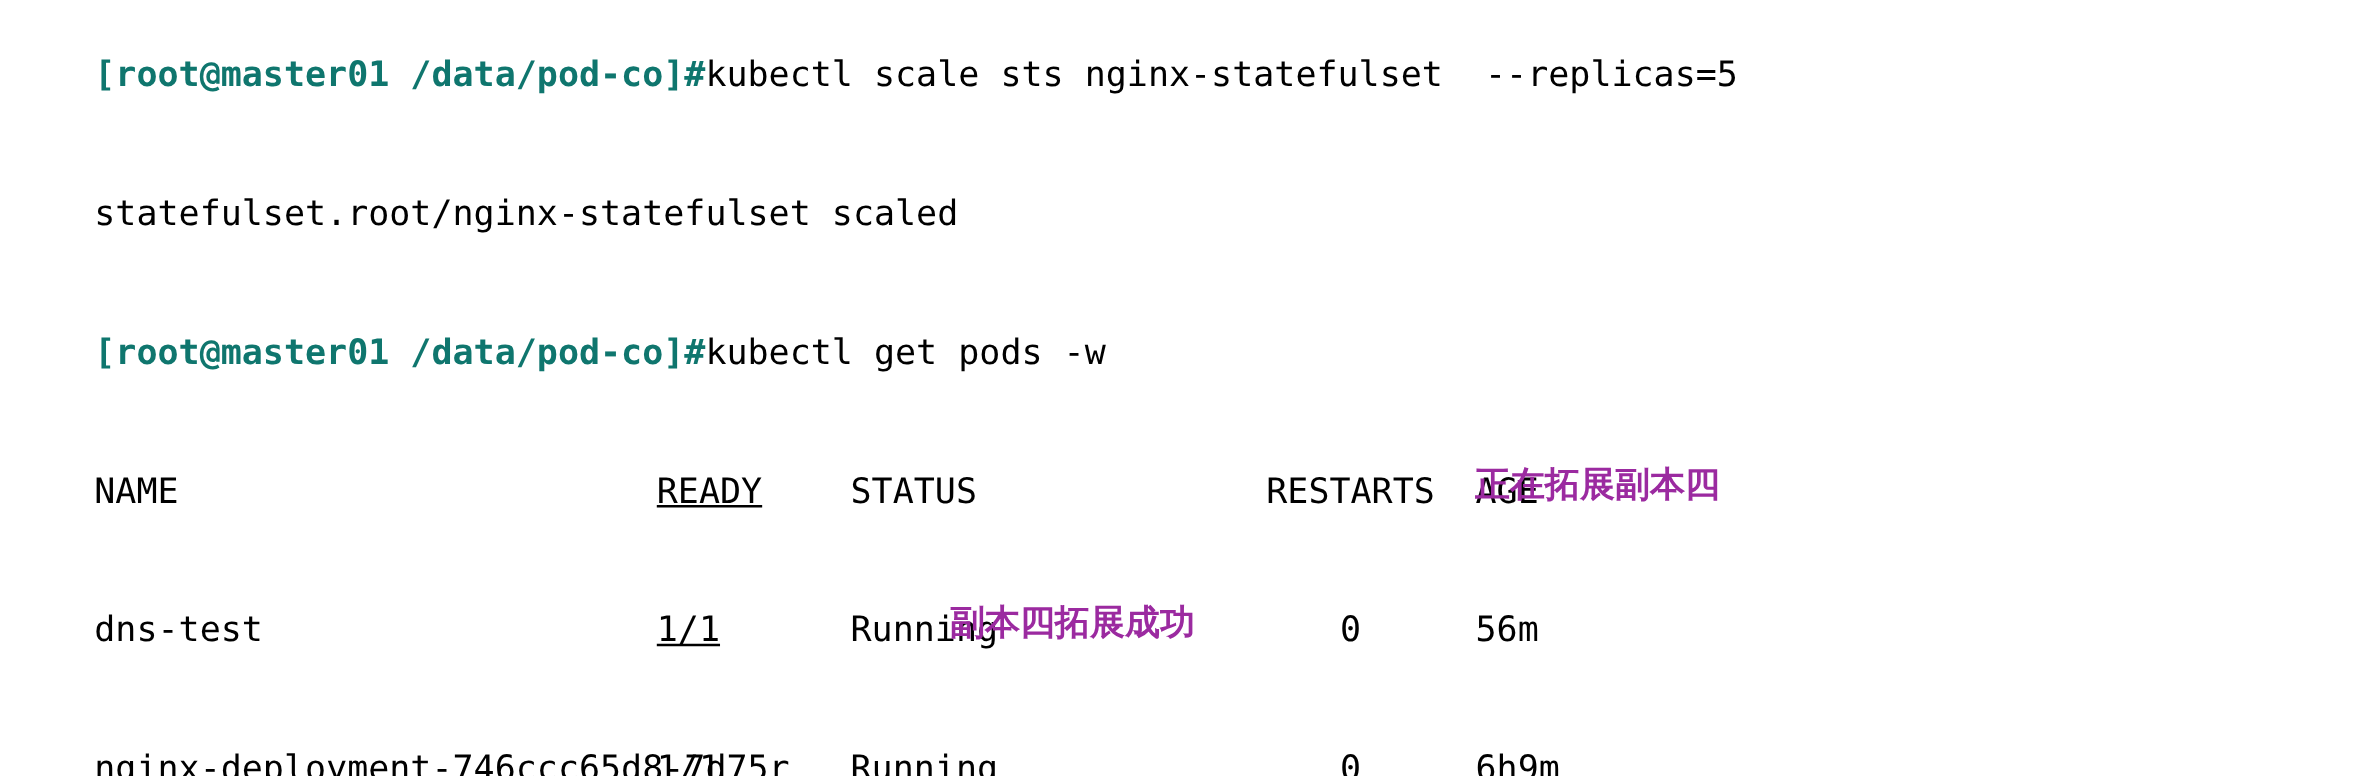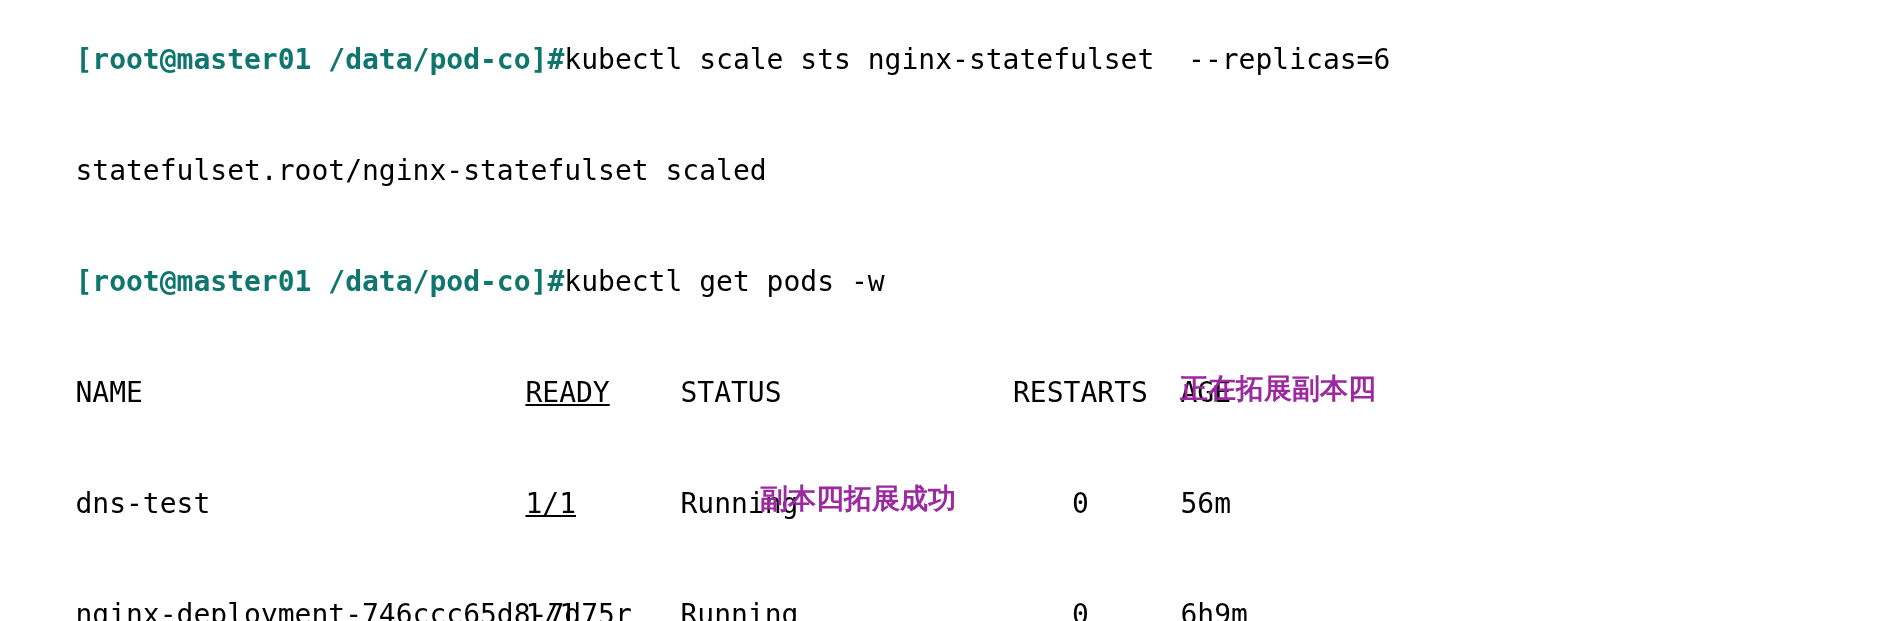--- a/index.html
+++ b/index.html
@@ -49,21 +49,21 @@
     z-index: 2;
   }
   .annot1 { top: 372px; left: 1180px; }
   .annot2 { top: 482px; left: 760px; }
 </style>
 </head>
 <body>
 
 <div class="terminal">
   <div class="line">
-    <span class="prompt">[root@master01 /data/pod-co]</span><span class="prompt">#</span><span class="cmd">kubectl scale sts nginx-statefulset  --replicas=6</span>
+    <span class="prompt">[root@master01 /data/pod-co]</span><span class="prompt">#</span><span class="cmd">kubectl scale sts nginx-statefulset  --replicas=5</span>
   </div>
   <div class="line">
     <span>statefulset.root/nginx-statefulset scaled</span>
   </div>
   <div class="line">
     <span class="prompt">[root@master01 /data/pod-co]</span><span class="prompt">#</span><span class="cmd">kubectl get pods -w</span>
   </div>
   <div class="line headers">
     <span class="name">NAME</span><span class="ready">READY</span><span class="status">STATUS</span><span class="rest">RESTARTS</span><span class="age">AGE</span>
   </div>

